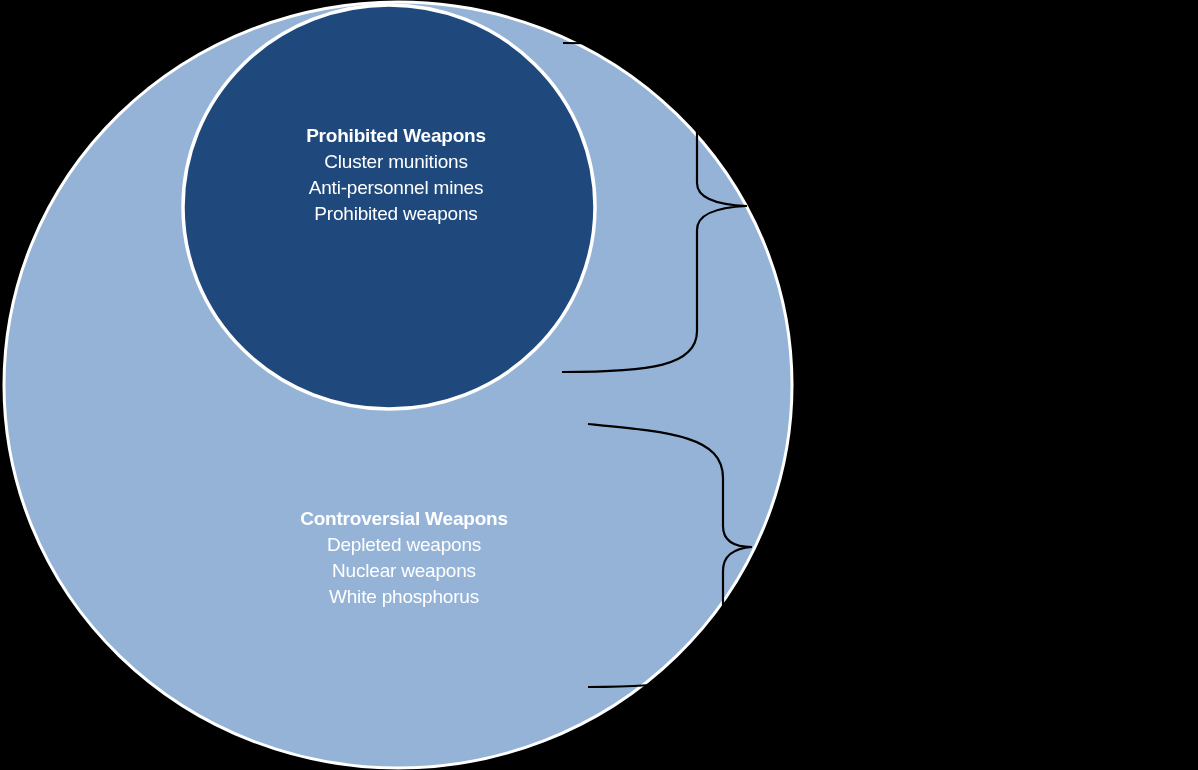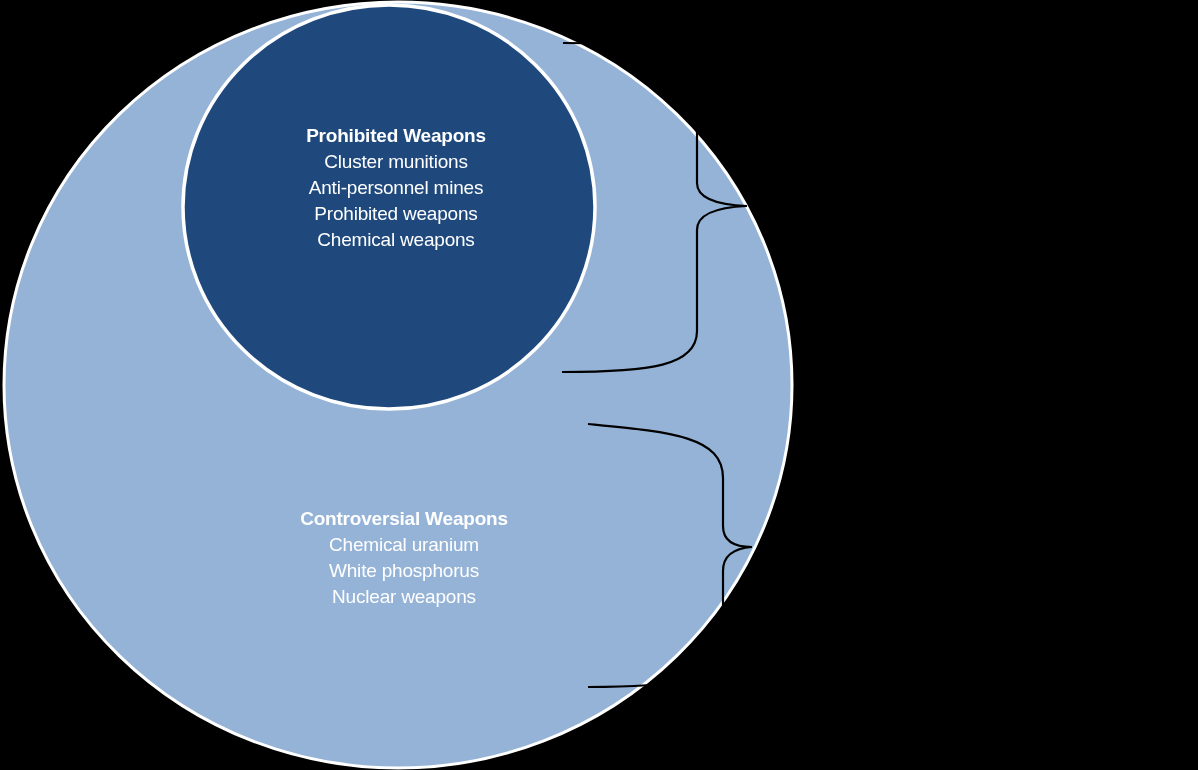--- a/index.html
+++ b/index.html
@@ -59,23 +59,22 @@
     <path class="brace-path" d="M 588 424 C 670 432 723 436 723 478 L 723 526
              Q 723 547 752 547 Q 723 549 723 571 L 723 649
              C 723 681 670 687 588 687" stroke="#000000"></path>
   </svg>
 
   <div class="label-block" style="left:396px; top:123px;">
     <div class="label-title">Prohibited Weapons</div>
     <div class="label-item">Cluster munitions</div>
     <div class="label-item">Anti-personnel mines</div>
     <div class="label-item">Prohibited weapons</div>
-    <div class="label-item">Chemical weapons</div>
   </div>
 
   <div class="label-block" style="left:404px; top:506px;">
     <div class="label-title">Controversial Weapons</div>
-    <div class="label-item">Chemical uranium</div>
+    <div class="label-item">Depleted weapons</div>
+    <div class="label-item">Nuclear weapons</div>
     <div class="label-item">White phosphorus</div>
-    <div class="label-item">Nuclear weapons</div>
   </div>
 
 </div>
 
 </body></html>

